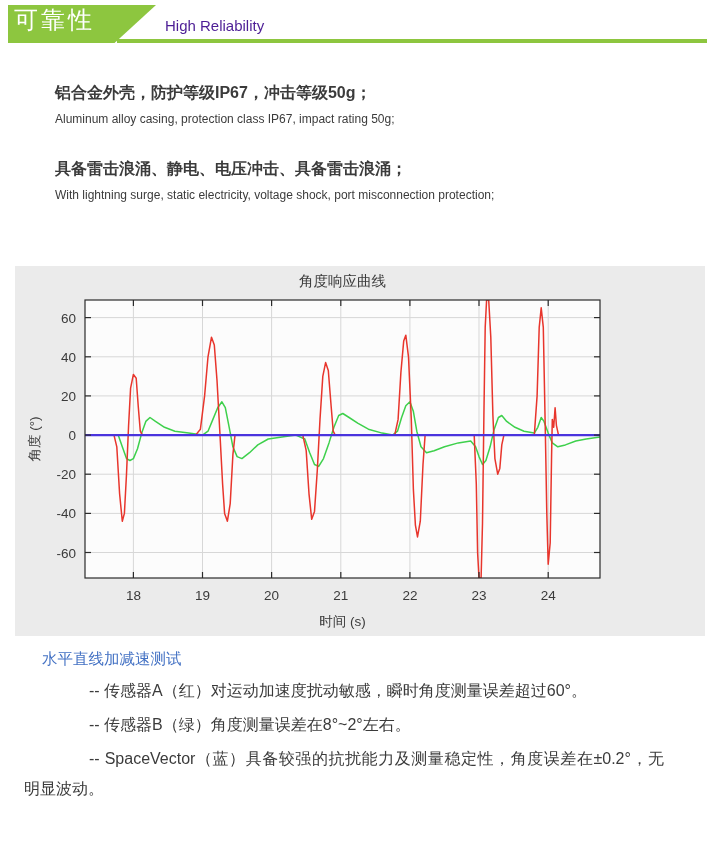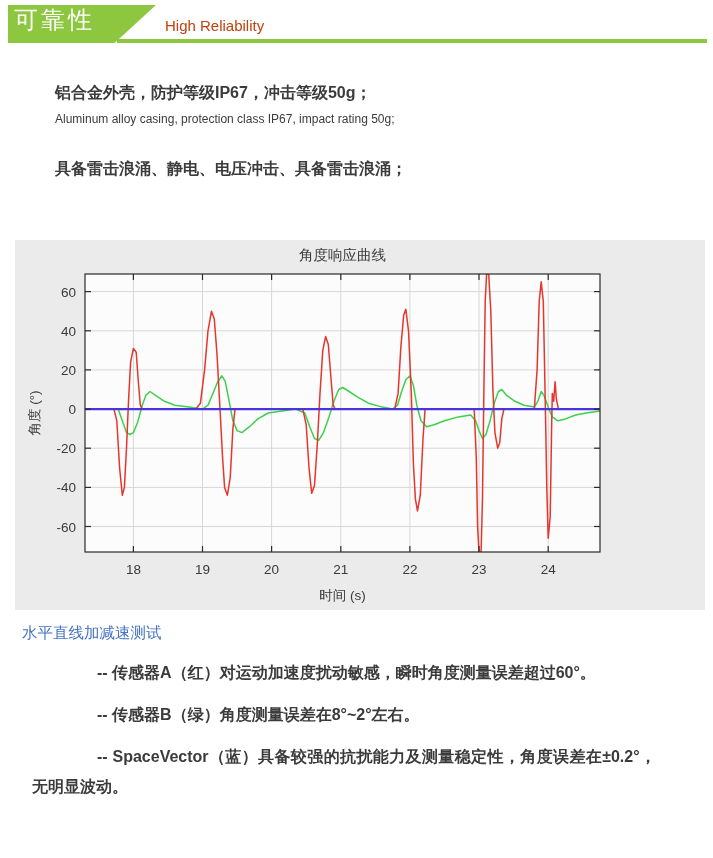--- a/index.html
+++ b/index.html
@@ -19,21 +19,21 @@
   .banner-text {
     position:absolute; left:14px; top:4px;
     font-size:24px; font-weight:normal; color:#ffffff; letter-spacing:3px;
   }
   .header-rule {
     position:absolute; left:117px; right:6px; top:39px; height:4px;
     background:#8dc63f;
   }
   .header-subtitle {
     position:absolute; left:165px; top:17px;
-    font-size:15px; color:#c2410c;
+    font-size:15px; color:#4c1d95;
   }
   
   .copy { margin:22px 45px 0 20px; }
   .para { margin:0 0 24px 0; }
   .para .cn {
     font-weight:bold; font-size:16px; line-height:26px;
     text-indent:35px; text-align:justify;
   }
   .para .en {
     font-size:12px; line-height:26px;
@@ -41,44 +41,45 @@
   }
   
   .figure {
     width:690px; height:370px; margin:58px 0 0 15px;
     background:#ebebeb;
   }
   .figure svg { display:block; }
   
   .analysis { margin:10px 45px 0 20px; }
   .analysis-heading {
-    margin-left:2px; font-size:15.5px; color:#4472c4; line-height:26px;
+    margin-left:22px; font-size:15.5px; color:#4472c4; line-height:26px;
   }
   .bullet {
-    font-weight:bold; font-size:16px; line-height:30px;
-    text-indent:65px; text-align:justify; margin:12px;
+    font-weight:normal; font-size:16px; line-height:30px;
+    text-indent:65px; text-align:justify; margin:4px;
   }
 </style>
 </head>
 <body>
 
 <div class="header">
   <div class="header-rule"></div>
   <div class="banner"></div>
   <div class="banner-text">可靠性</div>
   <div class="header-subtitle">High Reliability</div>
 </div>
 
 <div class="copy">
   <div class="para">
     <div class="cn">铝合金外壳，防护等级IP67，冲击等级50g；</div>
     <div class="en">Aluminum alloy casing, protection class IP67, impact rating 50g;</div>
   </div>
   <div class="para">
     <div class="cn">具备雷击浪涌、静电、电压冲击、具备雷击浪涌；</div>
+    <div class="en">With lightning surge, static electricity, voltage shock, port misconnection protection;</div>
   </div>
 </div>
 
 <div class="figure">
   <svg id="chart" width="690" height="370" viewBox="0 0 690 370">
       <rect x="70" y="34" width="515" height="278" fill="#fcfcfc"></rect>
       <line x1="118.4" y1="34" x2="118.4" y2="312" stroke="#d7d7d7" stroke-width="1"></line>
       <line x1="187.5" y1="34" x2="187.5" y2="312" stroke="#d7d7d7" stroke-width="1"></line>
       <line x1="256.6" y1="34" x2="256.6" y2="312" stroke="#d7d7d7" stroke-width="1"></line>
       <line x1="325.8" y1="34" x2="325.8" y2="312" stroke="#d7d7d7" stroke-width="1"></line>

